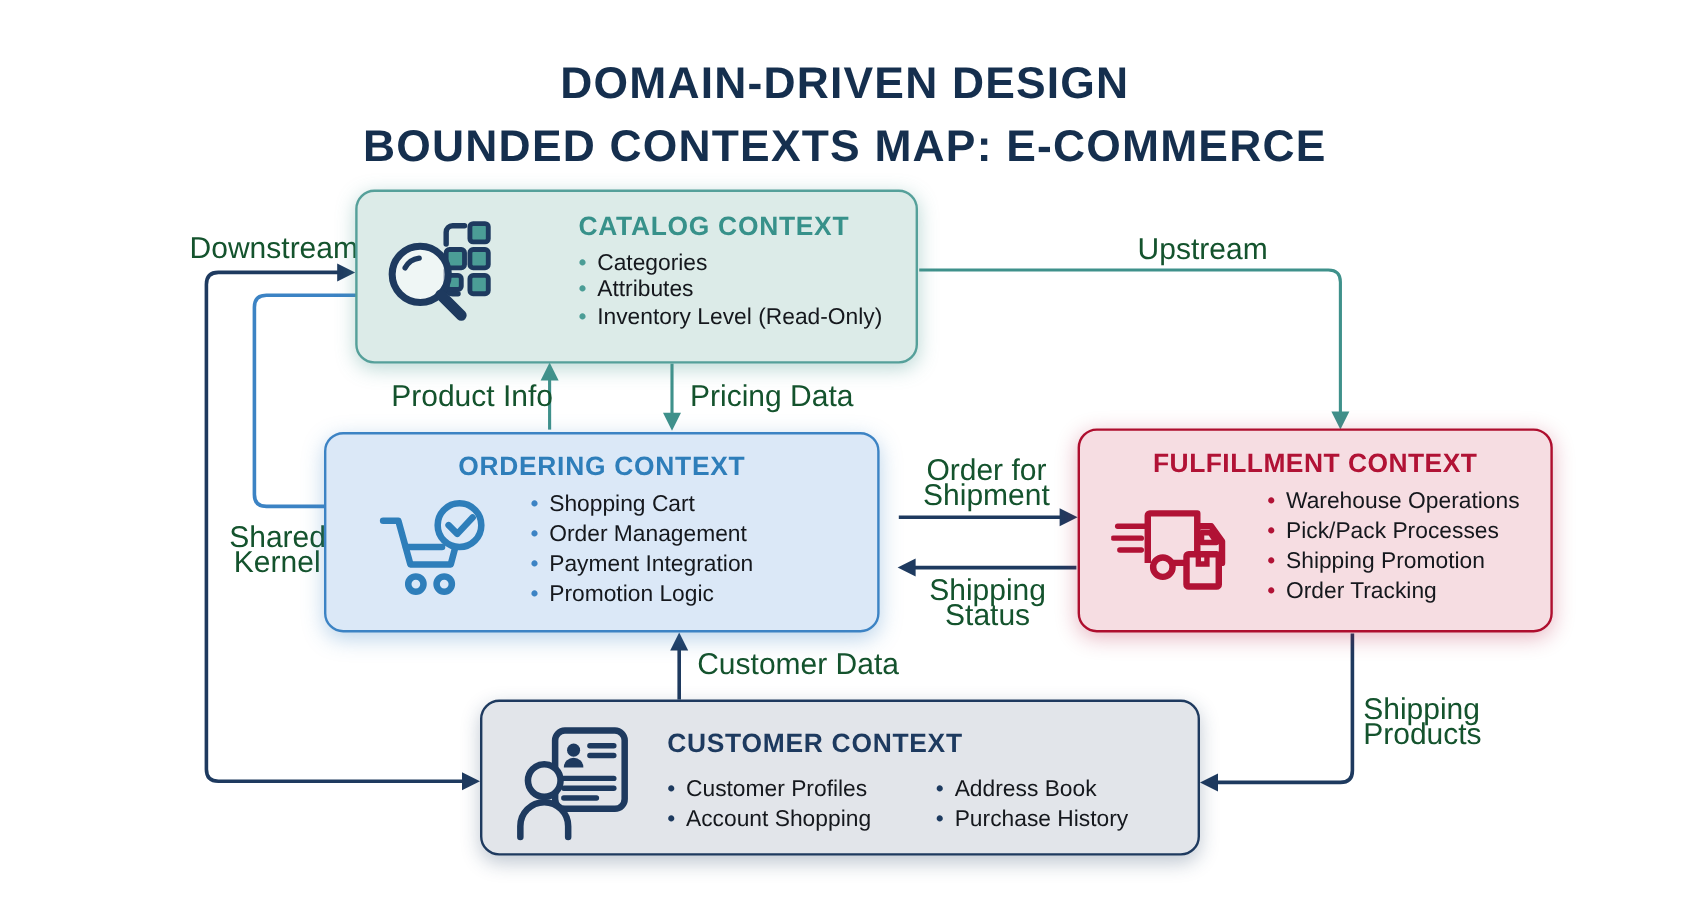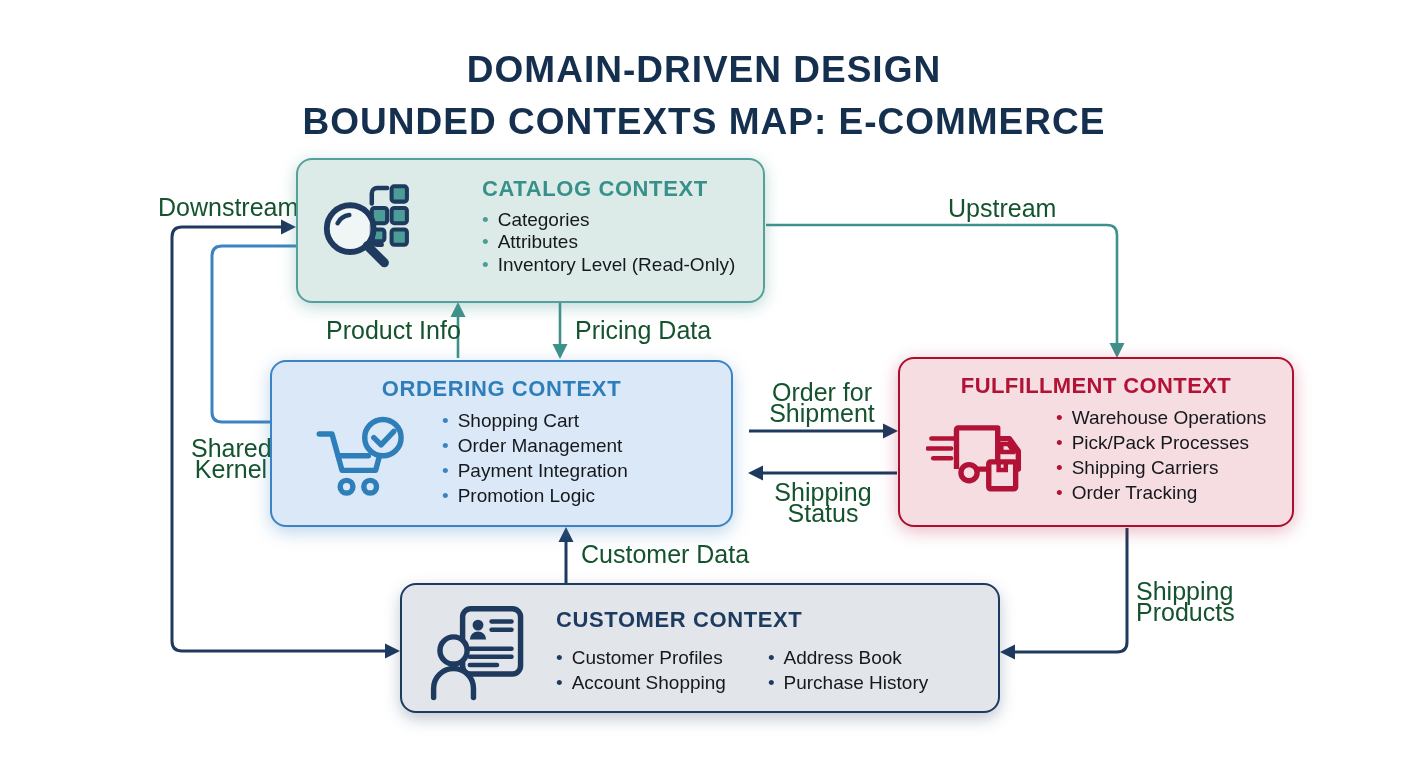--- a/index.html
+++ b/index.html
@@ -44,21 +44,21 @@
     background:#f6dde2;border:2.5px solid #ae0e2e;
     box-shadow:0 4px 18px rgba(177,18,53,.30);}
   .fulfillment .box-title{color:#b11235;text-align:center;letter-spacing:.4px;}
   .fulfillment ul.bullets li::before{color:#b11235;}
   
   .customer{left:400px;top:583px;width:600px;height:130px;
     background:#e2e5ea;border:2.5px solid #1e3a5f;
     box-shadow:0 6px 16px rgba(30,58,95,.28);}
   .customer .box-title{color:#1d3a5f;}
   .customer ul.bullets li::before{color:#1d3a5f;}
-  .two-col{display:flex;gap:42px;}
+  .two-col{display:flex;gap:54px;}
   .icon-wrap{flex:0 0 auto;}
   .row{display:flex;align-items:flex-start;}
   
   .edge-label{
     position:absolute;font-size:25px;line-height:21px;color:#14532d;white-space:nowrap;
   }
   .edge-label.center{text-align:center;}
   .edge-label span{display:block;}
   
   svg.connectors{position:absolute;left:0;top:0;pointer-events:none;}
@@ -226,21 +226,21 @@
           <path d="M80 26 h13 l10 14 v20 h-23" stroke="#b11235" stroke-width="6" fill="none" stroke-linejoin="round"></path>
           <path d="M84 32 h8 l6 9 h-14 z" stroke="#b11235" stroke-width="5" fill="none" stroke-linejoin="round"></path>
           <circle cx="48" cy="64" r="9" fill="#f6dde2" stroke="#b11235" stroke-width="6"></circle>
           <rect x="70" y="52" width="30" height="30" rx="2" fill="#f6dde2" stroke="#b11235" stroke-width="6"></rect>
           <path d="M81 52 v9 h8 v-9" stroke="#b11235" stroke-width="5" fill="none"></path>
         </svg>
       </div>
       <ul class="bullets roomy">
         <li>Warehouse Operations</li>
         <li>Pick/Pack Processes</li>
-        <li>Shipping Carriers</li>
+        <li>Shipping Promotion</li>
         <li>Order Tracking</li>
       </ul>
     </div>
   </div>
 
   <div class="context-box customer">
     <div class="icon-wrap" style="margin:6px 30px 0 10px;">
       <svg width="96" height="104" viewBox="0 0 106 114" fill="none">
         <rect x="36" y="6" width="64" height="72" rx="9" stroke="#1e3a5f" stroke-width="6" fill="none"></rect>
         <circle cx="53" cy="24" r="6" fill="#1e3a5f"></circle>

